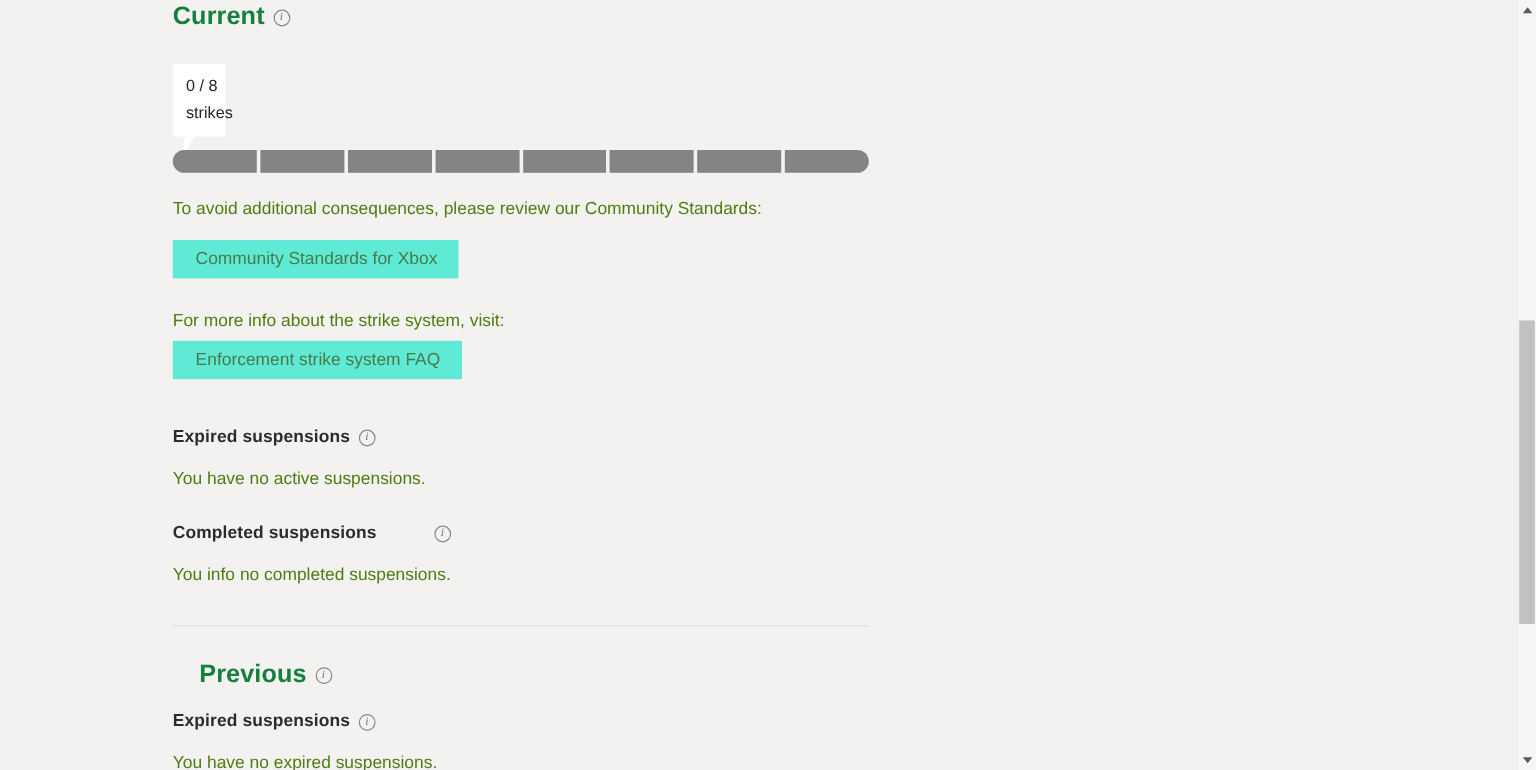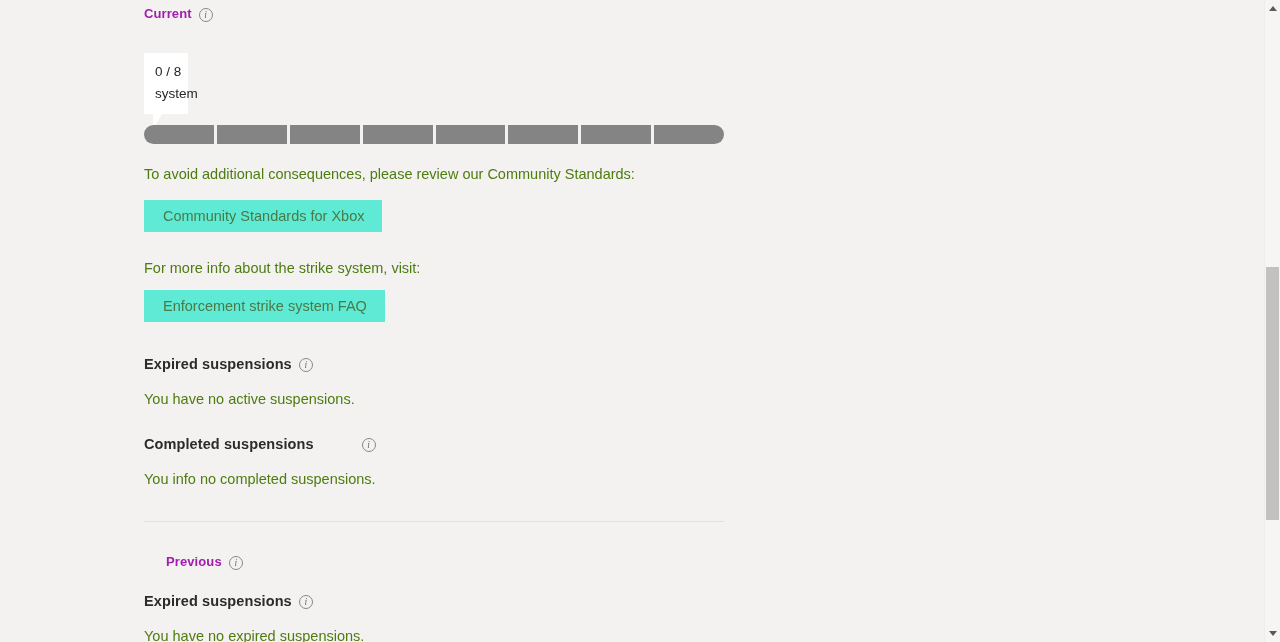--- a/index.html
+++ b/index.html
@@ -32,23 +32,23 @@
     width: 600px;
   }
 
   
   .heading-row {
     display: flex;
     align-items: center;
     gap: 7px;
   }
   .h-main {
-    font-size: 13px;
+    font-size: 21px;
     font-weight: bold;
-    color: #a21caf;
+    color: #15803d;
     letter-spacing: 0.1px;
     line-height: 20px;
   }
   .h-sub {
     font-size: 14.5px;
     font-weight: bold;
     color: #2b2b2b;
     letter-spacing: 0.1px;
     line-height: 20px;
   }
@@ -206,21 +206,21 @@
   <div class="content">
 
     <div class="abs heading-row" style="top:4px;">
       <span class="h-main">Current</span>
       <span class="info-icon">i</span>
     </div>
 
     <div class="callout-wrap">
       <div class="callout">
         <div class="line1">0 / 8</div>
-        <div class="line2">system</div>
+        <div class="line2">strikes</div>
         <div class="callout-tail"></div>
       </div>
     </div>
 
     <div class="meter">
       <div class="seg first" style="background: rgb(132, 132, 132);"></div>
       <div class="seg" style="background: rgb(132, 132, 132);"></div>
       <div class="seg" style="background: rgb(132, 132, 132);"></div>
       <div class="seg" style="background: rgb(132, 132, 132);"></div>
       <div class="seg" style="background: rgb(132, 132, 132);"></div>
@@ -230,21 +230,21 @@
     </div>
 
     <div class="abs para" style="top:164px;">To avoid additional consequences, please review our Community Standards:</div>
 
     <div class="abs" style="top:200px;">
       <a class="link-btn" href="#" style="color: rgb(74, 122, 71);">Community Standards for Xbox</a>
     </div>
 
     <div class="abs para" style="top:258px;">For more info about the strike system, visit:</div>
 
-    <div class="abs" style="top:290px;">
+    <div class="abs" style="top:284px;">
       <a class="link-btn" href="#" style="color: rgb(74, 122, 71);">Enforcement strike system FAQ</a>
     </div>
 
     <div class="abs heading-row" style="top:354px;">
       <span class="h-sub">Expired suspensions</span>
       <span class="info-icon">i</span>
     </div>
     <div class="abs para" style="top:389px;">You have no active suspensions.</div>
 
     <div class="abs heading-row" style="top:434px;gap:48px;">

